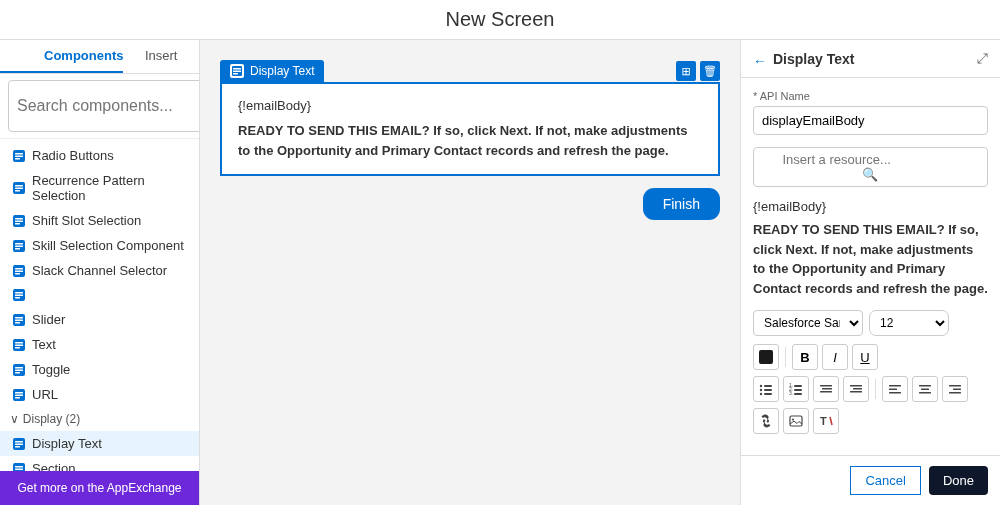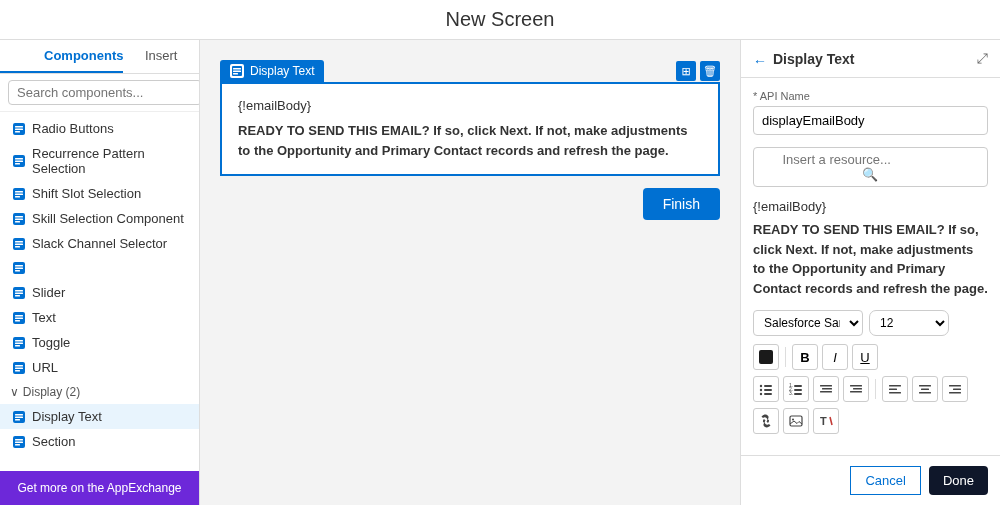--- a/index.html
+++ b/index.html
@@ -11,21 +11,21 @@
     .main-layout { display: flex; height: 465px; }
 
     
     .sidebar { width: 200px; background: #fff; border-right: 1px solid #ddd; display: flex; flex-direction: column; overflow: hidden; }
 
     .sidebar-tabs { display: flex; border-bottom: 1px solid #ddd; }
     .sidebar-tab { flex: 1; padding: 8px 0; text-align: center; font-size: 13px; cursor: pointer; color: #555; }
     .sidebar-tab.active { border-bottom: 2px solid #0070d2; color: #0070d2; font-weight: 600; padding-left: 44px; }
 
     .search-box { display: flex; align-items: center; padding: 6px 8px; border-bottom: 1px solid #eee; }
-    .search-box input { flex: 1; border: 1px solid #ccc; border-radius: 4px; padding: 4px 8px; font-size: 13px; outline: none; }
+    .search-box input { flex: 1; border: 1px solid #ccc; border-radius: 4px; padding: 16px 8px; font-size: 16px; outline: none; }
     .search-box .search-icon-btn { background: none; border: none; cursor: pointer; margin-left: 4px; color: #666; font-size: 14px; }
 
     .component-list { flex: 1; overflow-y: auto; padding: 4px 0; }
     .comp-item { display: flex; align-items: center; gap: 6px; padding: 5px 12px; font-size: 13px; color: #333; cursor: pointer; }
     .comp-item.selected { background: #e8f4fd; }
     .comp-icon { width: 14px; height: 14px; display: inline-flex; align-items: center; justify-content: center; flex-shrink: 0; }
     .comp-icon svg { width: 14px; height: 14px; }
 
     .section-header { display: flex; align-items: center; gap: 4px; padding: 5px 10px; font-size: 12px; color: #555; cursor: pointer; }
 
@@ -40,21 +40,21 @@
     .component-wrapper { width: 500px; }
     .component-header { display: flex; justify-content: space-between; align-items: center; }
     .component-controls { display: flex; gap: 4px; }
     .ctrl-btn { background: #0070d2; color: #fff; border: none; width: 20px; height: 20px; cursor: pointer; font-size: 11px; display: flex; align-items: center; justify-content: center; border-radius: 2px; }
 
     .display-text-box { background: #fff; border: 2px solid #0070d2; padding: 14px 16px; }
     .email-var { font-size: 13px; color: #333; margin-bottom: 8px; }
     .email-body { font-size: 13px; color: #333; font-weight: 600; line-height: 1.5; }
 
     .finish-row { width: 500px; display: flex; justify-content: flex-end; margin-top: 12px; }
-    .finish-btn { background: #0070d2; color: #fff; border: none; padding: 8px 20px; border-radius: 4px; font-size: 14px; cursor: pointer; }
+    .finish-btn { background: #0070d2; color: #fff; border: none; padding: 8px 20px; border-radius: 11px; font-size: 14px; cursor: pointer; }
 
     
     .right-panel { width: 260px; background: #fff; border-left: 1px solid #ddd; display: flex; flex-direction: column; overflow: hidden; }
 
     .panel-header { display: flex; align-items: center; justify-content: space-between; padding: 10px 12px; border-bottom: 1px solid #ddd; }
     .panel-header-left { display: flex; align-items: center; gap: 6px; }
     .back-arrow { font-size: 14px; color: #0070d2; cursor: pointer; }
     .panel-title { font-size: 14px; font-weight: 600; color: #333; }
     .expand-btn { background: none; border: none; cursor: pointer; font-size: 14px; color: #666; }
 

